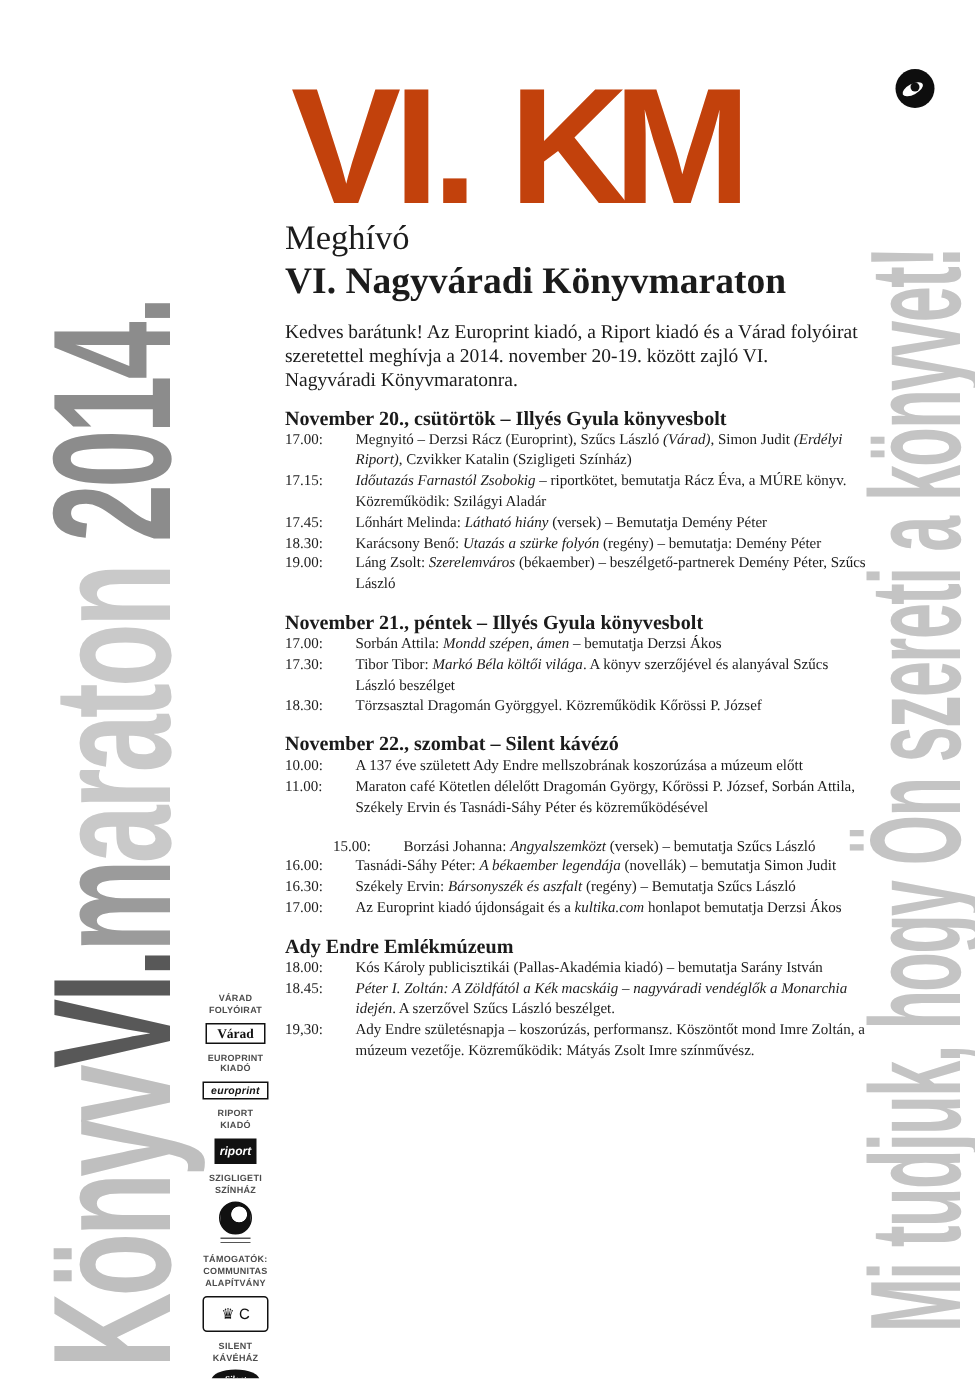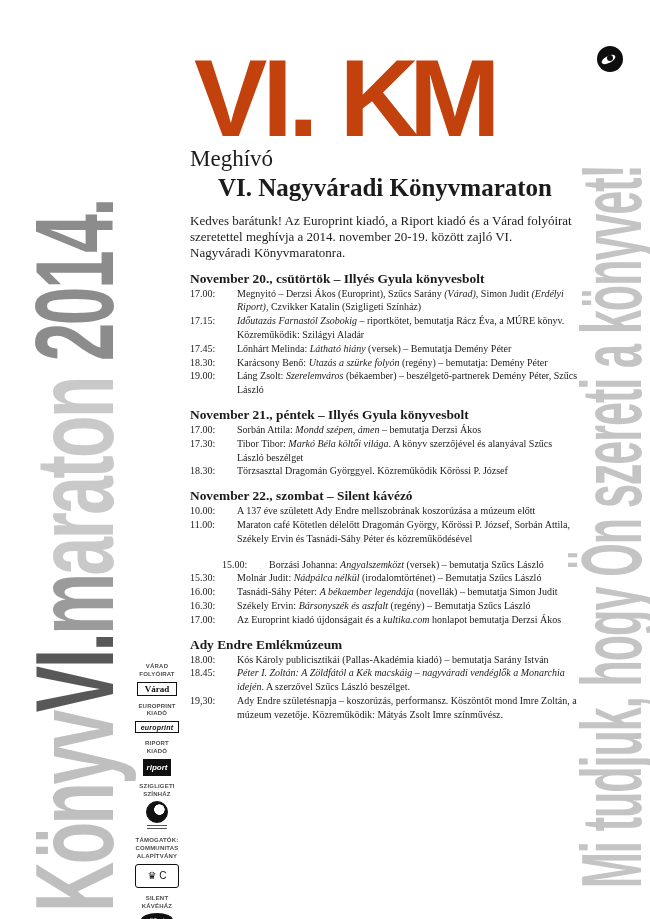--- a/index.html
+++ b/index.html
@@ -25,21 +25,21 @@
   
   .event-logo{position:absolute;left:194px;top:46px;font-family:"Liberation Sans",sans-serif;
               font-weight:700;font-size:110px;line-height:.94;letter-spacing:-5px;
               white-space:nowrap;}
   .event-logo .prefix{margin-right:26px;}
   .event-logo .monogram{letter-spacing:-10px;}
 
   
   .main{position:absolute;left:190px;top:146px;width:390px;}
   .kicker{font-size:23px;line-height:1.1;margin:0;font-weight:400;}
-  .title{font-size:25px;line-height:1.15;margin:3px 0 10px;font-weight:700;text-align:center;}
+  .title{font-size:25px;line-height:1.15;margin:3px 0 10px;font-weight:700;}
   .intro{font-size:13px;line-height:1.22;margin:0 0 8px;width:384px;}
 
   .schedule-section{margin-top:10px;}
   .schedule-section h3{font-size:13.4px;line-height:1.12;margin:0 0 1px;font-weight:700;}
   .row{display:flex;font-size:10px;line-height:13.8px;}
   .row.gap{margin-top:12px;margin-left:32px;}
   .row .time{flex:0 0 47px;}
   .row .txt{flex:1;}
   .row .txt i{font-style:italic;}
 
@@ -85,21 +85,21 @@
 
   <div class="main">
     <p class="kicker">Meghívó</p>
     <h1 class="title">VI. Nagyváradi Könyvmaraton</h1>
     <p class="intro">Kedves barátunk! Az Europrint kiadó, a Riport kiadó és a Várad folyóirat szeretettel meghívja a 2014. november 20-19. között zajló VI. Nagyváradi Könyvmaratonra.</p>
     <div id="schedule">
         <section class="schedule-section">
           <h3>November 20., csütörtök – Illyés Gyula könyvesbolt</h3>
           <div class="row">
             <span class="time">17.00:</span>
-            <span class="txt"><span>Megnyitó – Derzsi Ákos (Europrint), Szűcs Sarány </span><i>(Várad)</i><span>, Simon Judit </span><i>(Erdélyi Riport)</i><span>, Czvikker Katalin (Szigligeti Színház)</span></span>
+            <span class="txt"><span>Megnyitó – Derzsi Rácz (Europrint), Szűcs László </span><i>(Várad)</i><span>, Simon Judit </span><i>(Erdélyi Riport)</i><span>, Czvikker Katalin (Szigligeti Színház)</span></span>
           </div>
           <div class="row">
             <span class="time">17.15:</span>
             <span class="txt"><i>Időutazás Farnastól Zsobokig</i><span> – riportkötet, bemutatja Rácz Éva, a MÚRE könyv. Közreműködik: Szilágyi Aladár</span></span>
           </div>
           <div class="row">
             <span class="time">17.45:</span>
             <span class="txt"><span>Lőnhárt Melinda: </span><i>Látható hiány</i><span> (versek) – Bemutatja Demény Péter</span></span>
           </div>
           <div class="row">
@@ -134,24 +134,20 @@
           </div>
           <div class="row">
             <span class="time">11.00:</span>
             <span class="txt"><span>Maraton café Kötetlen délelőtt Dragomán György, Kőrössi P. József, Sorbán Attila, Székely Ervin és Tasnádi-Sáhy Péter és közreműködésével</span></span>
           </div>
           <div class="row gap">
             <span class="time">15.00:</span>
             <span class="txt"><span>Borzási Johanna: </span><i>Angyalszemközt</i><span> (versek) – bemutatja Szűcs László</span></span>
           </div>
           <div class="row">
-            <span class="time">15.30:</span>
-            <span class="txt"><span>Molnár Judit: </span><i>Nádpálca nélkül</i><span> (irodalomtörténet) – Bemutatja Szűcs László</span></span>
-          </div>
-          <div class="row">
             <span class="time">16.00:</span>
             <span class="txt"><span>Tasnádi-Sáhy Péter: </span><i>A békaember legendája</i><span> (novellák) – bemutatja Simon Judit</span></span>
           </div>
           <div class="row">
             <span class="time">16.30:</span>
             <span class="txt"><span>Székely Ervin: </span><i>Bársonyszék és aszfalt</i><span> (regény) – Bemutatja Szűcs László</span></span>
           </div>
           <div class="row">
             <span class="time">17.00:</span>
             <span class="txt"><span>Az Europrint kiadó újdonságait és a </span><i>kultika.com</i><span> honlapot bemutatja Derzsi Ákos</span></span>

